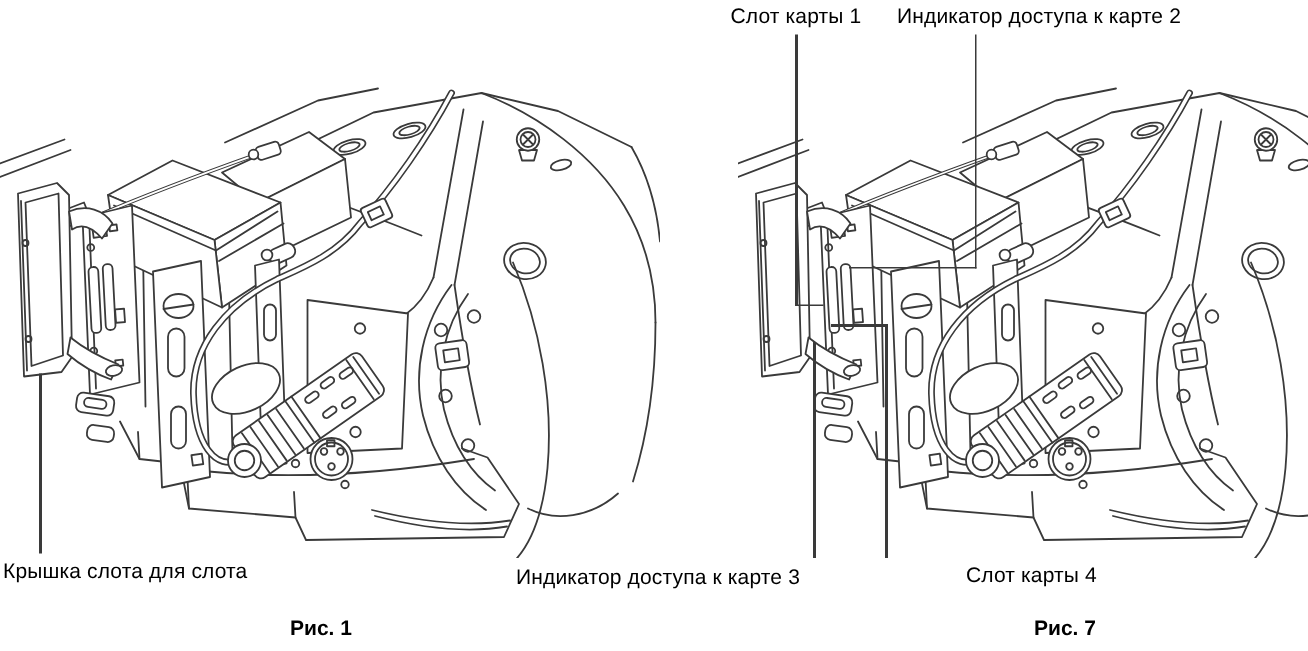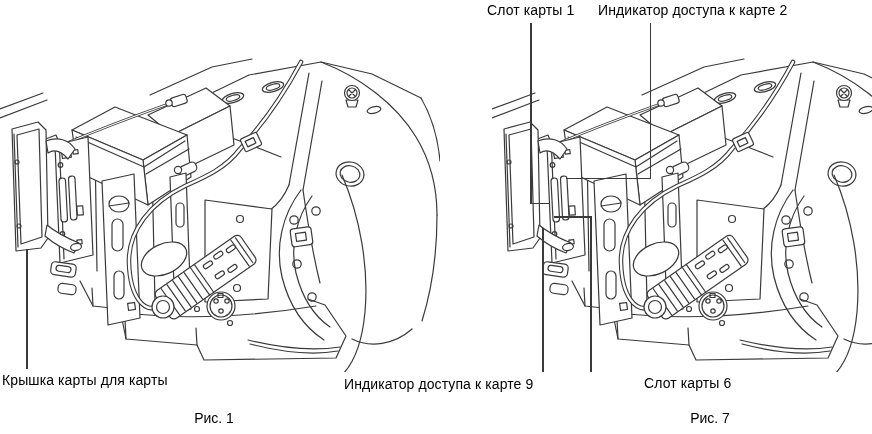--- a/index.html
+++ b/index.html
@@ -6,21 +6,21 @@
   .page{
     position:relative;width:872px;height:434px;overflow:hidden;
     background:var(--background,#ffffff);
     font-family:"Liberation Sans",sans-serif;
   }
   .lbl{
     position:absolute;font-weight:400;font-size:14px;line-height:17px;
     color:var(--text,#000);white-space:nowrap;letter-spacing:0.1px;
   }
   .cap{
-    position:absolute;font-weight:400;font-size:14px;line-height:17px;
+    position:absolute;font-weight:700;font-size:14px;line-height:17px;
     color:var(--text,#000);width:130px;text-align:center;
   }
   .leader{position:absolute;background:var(--line-art,#3a3a3a);}
   .art{position:absolute;top:57px;width:440px;height:315px;}
   .art.fig1{left:0;}
   .art.fig2{left:492px;}
   .defs{position:absolute;width:0;height:0;overflow:hidden;}
 </style>
 </head>
 <body>
@@ -174,37 +174,37 @@
     </g>
   </symbol>
 </svg>
 
 <div class="page">
 
   <svg class="art fig1" viewBox="0 0 440 315">
     <use href="#camera-art"></use>
   </svg>
   <div class="leader" style="left:26px;top:249px;width:1.5px;height:120px"></div>
-  <div class="lbl" style="left:2px;top:372px">Крышка карты для карты</div>
+  <div class="lbl" style="left:2px;top:372px">Крышка слота для слота</div>
   <div class="cap" style="left:149px;top:410px">Рис. 1</div>
 
   <svg class="art fig2" viewBox="0 0 440 315">
     <use href="#camera-art"></use>
   </svg>
 
   <div class="leader" style="left:530px;top:23px;width:1.5px;height:181px"></div>
   <div class="leader" style="left:530px;top:202.5px;width:19px;height:1.5px"></div>
 
   <div class="leader" style="left:649.5px;top:23px;width:1.5px;height:156px"></div>
   <div class="leader" style="left:566px;top:177.5px;width:85px;height:1.5px"></div>
 
   <div class="leader" style="left:590px;top:216px;width:1.5px;height:156px"></div>
   <div class="leader" style="left:554px;top:216px;width:37.5px;height:1.5px"></div>
 
   <div class="leader" style="left:542px;top:228px;width:1.5px;height:144px"></div>
 
   <div class="lbl" style="left:487px;top:2px">Слот карты 1</div>
   <div class="lbl" style="left:598px;top:2px">Индикатор доступа к карте 2</div>
-  <div class="lbl" style="left:344px;top:376px">Индикатор доступа к карте 9</div>
-  <div class="lbl" style="left:644px;top:375px">Слот карты 6</div>
+  <div class="lbl" style="left:344px;top:376px">Индикатор доступа к карте 3</div>
+  <div class="lbl" style="left:644px;top:375px">Слот карты 4</div>
   <div class="cap" style="left:645px;top:410px">Рис. 7</div>
 
 </div>
 
 </body></html>

